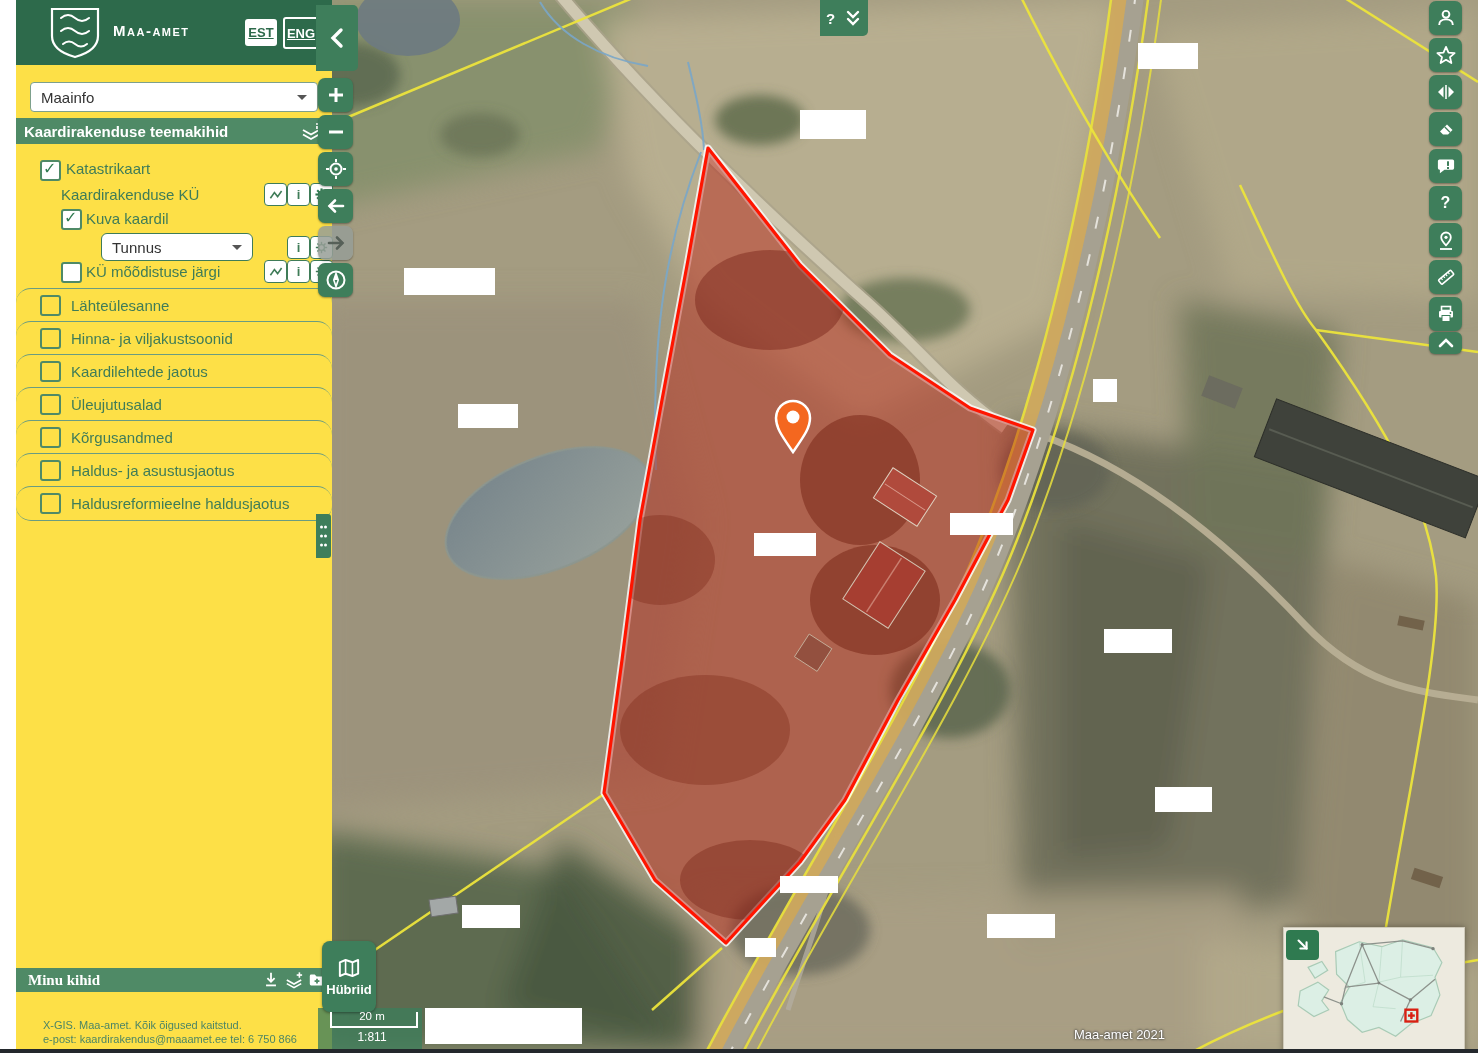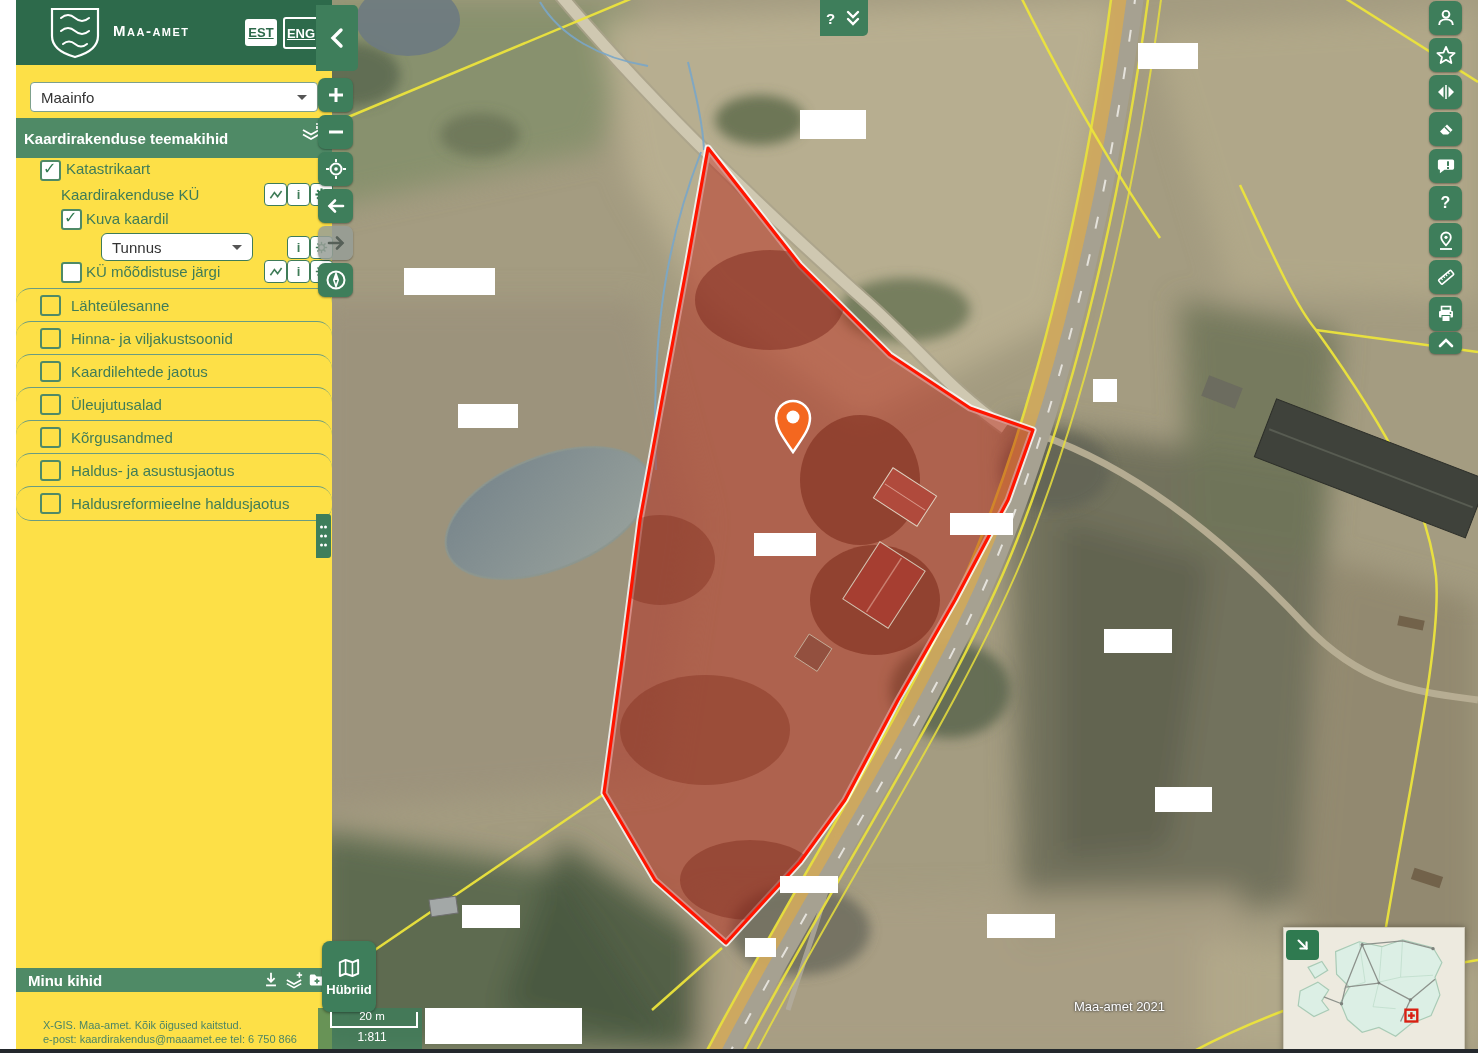--- a/index.html
+++ b/index.html
@@ -14,37 +14,37 @@
   .lang{display:flex;align-items:center;justify-content:center;font-weight:bold;
         font-size:13px;border-radius:3px;cursor:pointer;text-decoration:underline;}
   #lang-est{left:229px;top:19px;width:32px;height:27px;background:#fff;color:var(--header_green);}
   #lang-eng{left:267px;top:17px;width:32px;height:28px;border:2px solid #fff;color:#fff;}
   .select{border:1px solid #7da08c;border-radius:4px;background:#fff;display:flex;
           align-items:center;padding-left:10px;font-size:15px;color:#333;cursor:pointer;}
   .select .caret{position:absolute;right:10px;top:50%;margin-top:-2px;width:0;height:0;
           border-left:5px solid transparent;border-right:5px solid transparent;
           border-top:5px solid #555;}
   #app-select{left:14px;top:82px;width:276px;height:28px;}
-  #section-bar{left:0;top:118px;width:316px;height:40px;background:var(--bar_green);
+  #section-bar{left:0;top:118px;width:316px;height:26px;background:var(--bar_green);
           display:flex;align-items:center;}
   #section-bar span{color:#fff;font-weight:bold;font-size:15px;margin-left:8px;}
   .cb{width:17px;height:17px;border:2px solid var(--bar_green);border-radius:3px;background:#fff;
       position:absolute;cursor:pointer;}
   .cb.checked::after{content:"✓";position:absolute;left:1px;top:-3px;color:#2f7a50;
       font-size:16px;font-weight:bold;}
   .grn{color:#3f7c58;font-size:15px;position:absolute;white-space:nowrap;}
   .ibtn{position:absolute;width:21px;height:21px;border:1.5px solid #3f7c58;border-radius:4px;
       background:#fff;display:flex;align-items:center;justify-content:center;cursor:pointer;}
   .layer-row{position:absolute;left:0;width:316px;height:33px;border-top:1px solid #6a9c81;
       display:flex;align-items:center;border-radius:15px;}
   .layer-row .cb2{width:17px;height:17px;border:2px solid var(--bar_green);border-radius:3px;
       margin-left:24px;flex:none;}
   .layer-row span{color:#3f7c58;font-size:15px;margin-left:10px;}
   #mylayers-bar{left:0;top:968px;width:316px;height:24px;background:var(--bar_green);
-      display:flex;align-items:center;}
+      display:flex;align-items:center;font-family:Liberation Serif, serif;}
   #mylayers-bar span{color:#fff;font-weight:bold;font-size:15px;margin-left:12px;}
   .footer-line{position:absolute;left:27px;color:#4c8565;font-size:11px;}
   
   .mapbtn{position:absolute;left:318px;width:35px;height:34px;background:var(--accent);
       border-radius:7px;display:flex;align-items:center;justify-content:center;cursor:pointer;
       box-shadow:0 1px 2px rgba(0,0,0,.35);z-index:40;}
   .mapbtn.disabled{background:rgba(150,158,150,.85);}
   .toolbtn{position:absolute;left:1429px;width:33px;height:34px;background:var(--accent);
       border-radius:7px;display:flex;align-items:center;justify-content:center;cursor:pointer;
       box-shadow:0 1px 2px rgba(0,0,0,.35);z-index:40;color:#fff;font-weight:bold;font-size:16px;}
@@ -62,21 +62,21 @@
       border-radius:0 3px 3px 0;z-index:40;display:flex;align-items:center;justify-content:center;}
   #basemap-btn{left:322px;top:941px;width:54px;height:71px;background:var(--accent);border-radius:8px;
       z-index:40;display:flex;flex-direction:column;align-items:center;justify-content:center;
       cursor:pointer;box-shadow:0 1px 3px rgba(0,0,0,.4);}
   #basemap-btn span{color:#fff;font-weight:bold;font-size:13px;margin-top:3px;}
   #scale-panel{left:318px;top:1008px;width:104px;height:45px;background:rgba(62,126,91,.78);z-index:39;}
   #scalebar{left:330px;top:1012px;width:84px;height:14px;border-left:2px solid #fff;
       border-right:2px solid #fff;border-bottom:2px solid #fff;z-index:40;}
   #scale-dist{left:330px;top:1010px;width:84px;text-align:center;color:#fff;font-size:11.5px;z-index:41;}
   #scale-ratio{left:330px;top:1030px;width:84px;text-align:center;color:#fff;font-size:12px;z-index:41;}
-  #attribution{left:1074px;top:999px;color:#fff;font-size:13px;z-index:39;
+  #attribution{left:1074px;top:1027px;color:#fff;font-size:13px;z-index:39;
       text-shadow:0 0 3px #444,0 0 2px #444;}
   #inset-panel{left:1283px;top:927px;width:180px;height:126px;background:#edeadf;
       border:1px solid #cfcaba;box-shadow:0 0 6px rgba(0,0,0,.35);z-index:39;}
   #inset-btn{left:1286px;top:930px;width:33px;height:30px;background:#2f7a50;border-radius:4px;
       z-index:41;display:flex;align-items:center;justify-content:center;cursor:pointer;}
   #bottom-strip{left:0;top:1049px;width:1478px;height:4px;background:#23282c;z-index:60;}
   svg{display:block;}
 </style>
 </head>
 <body>

